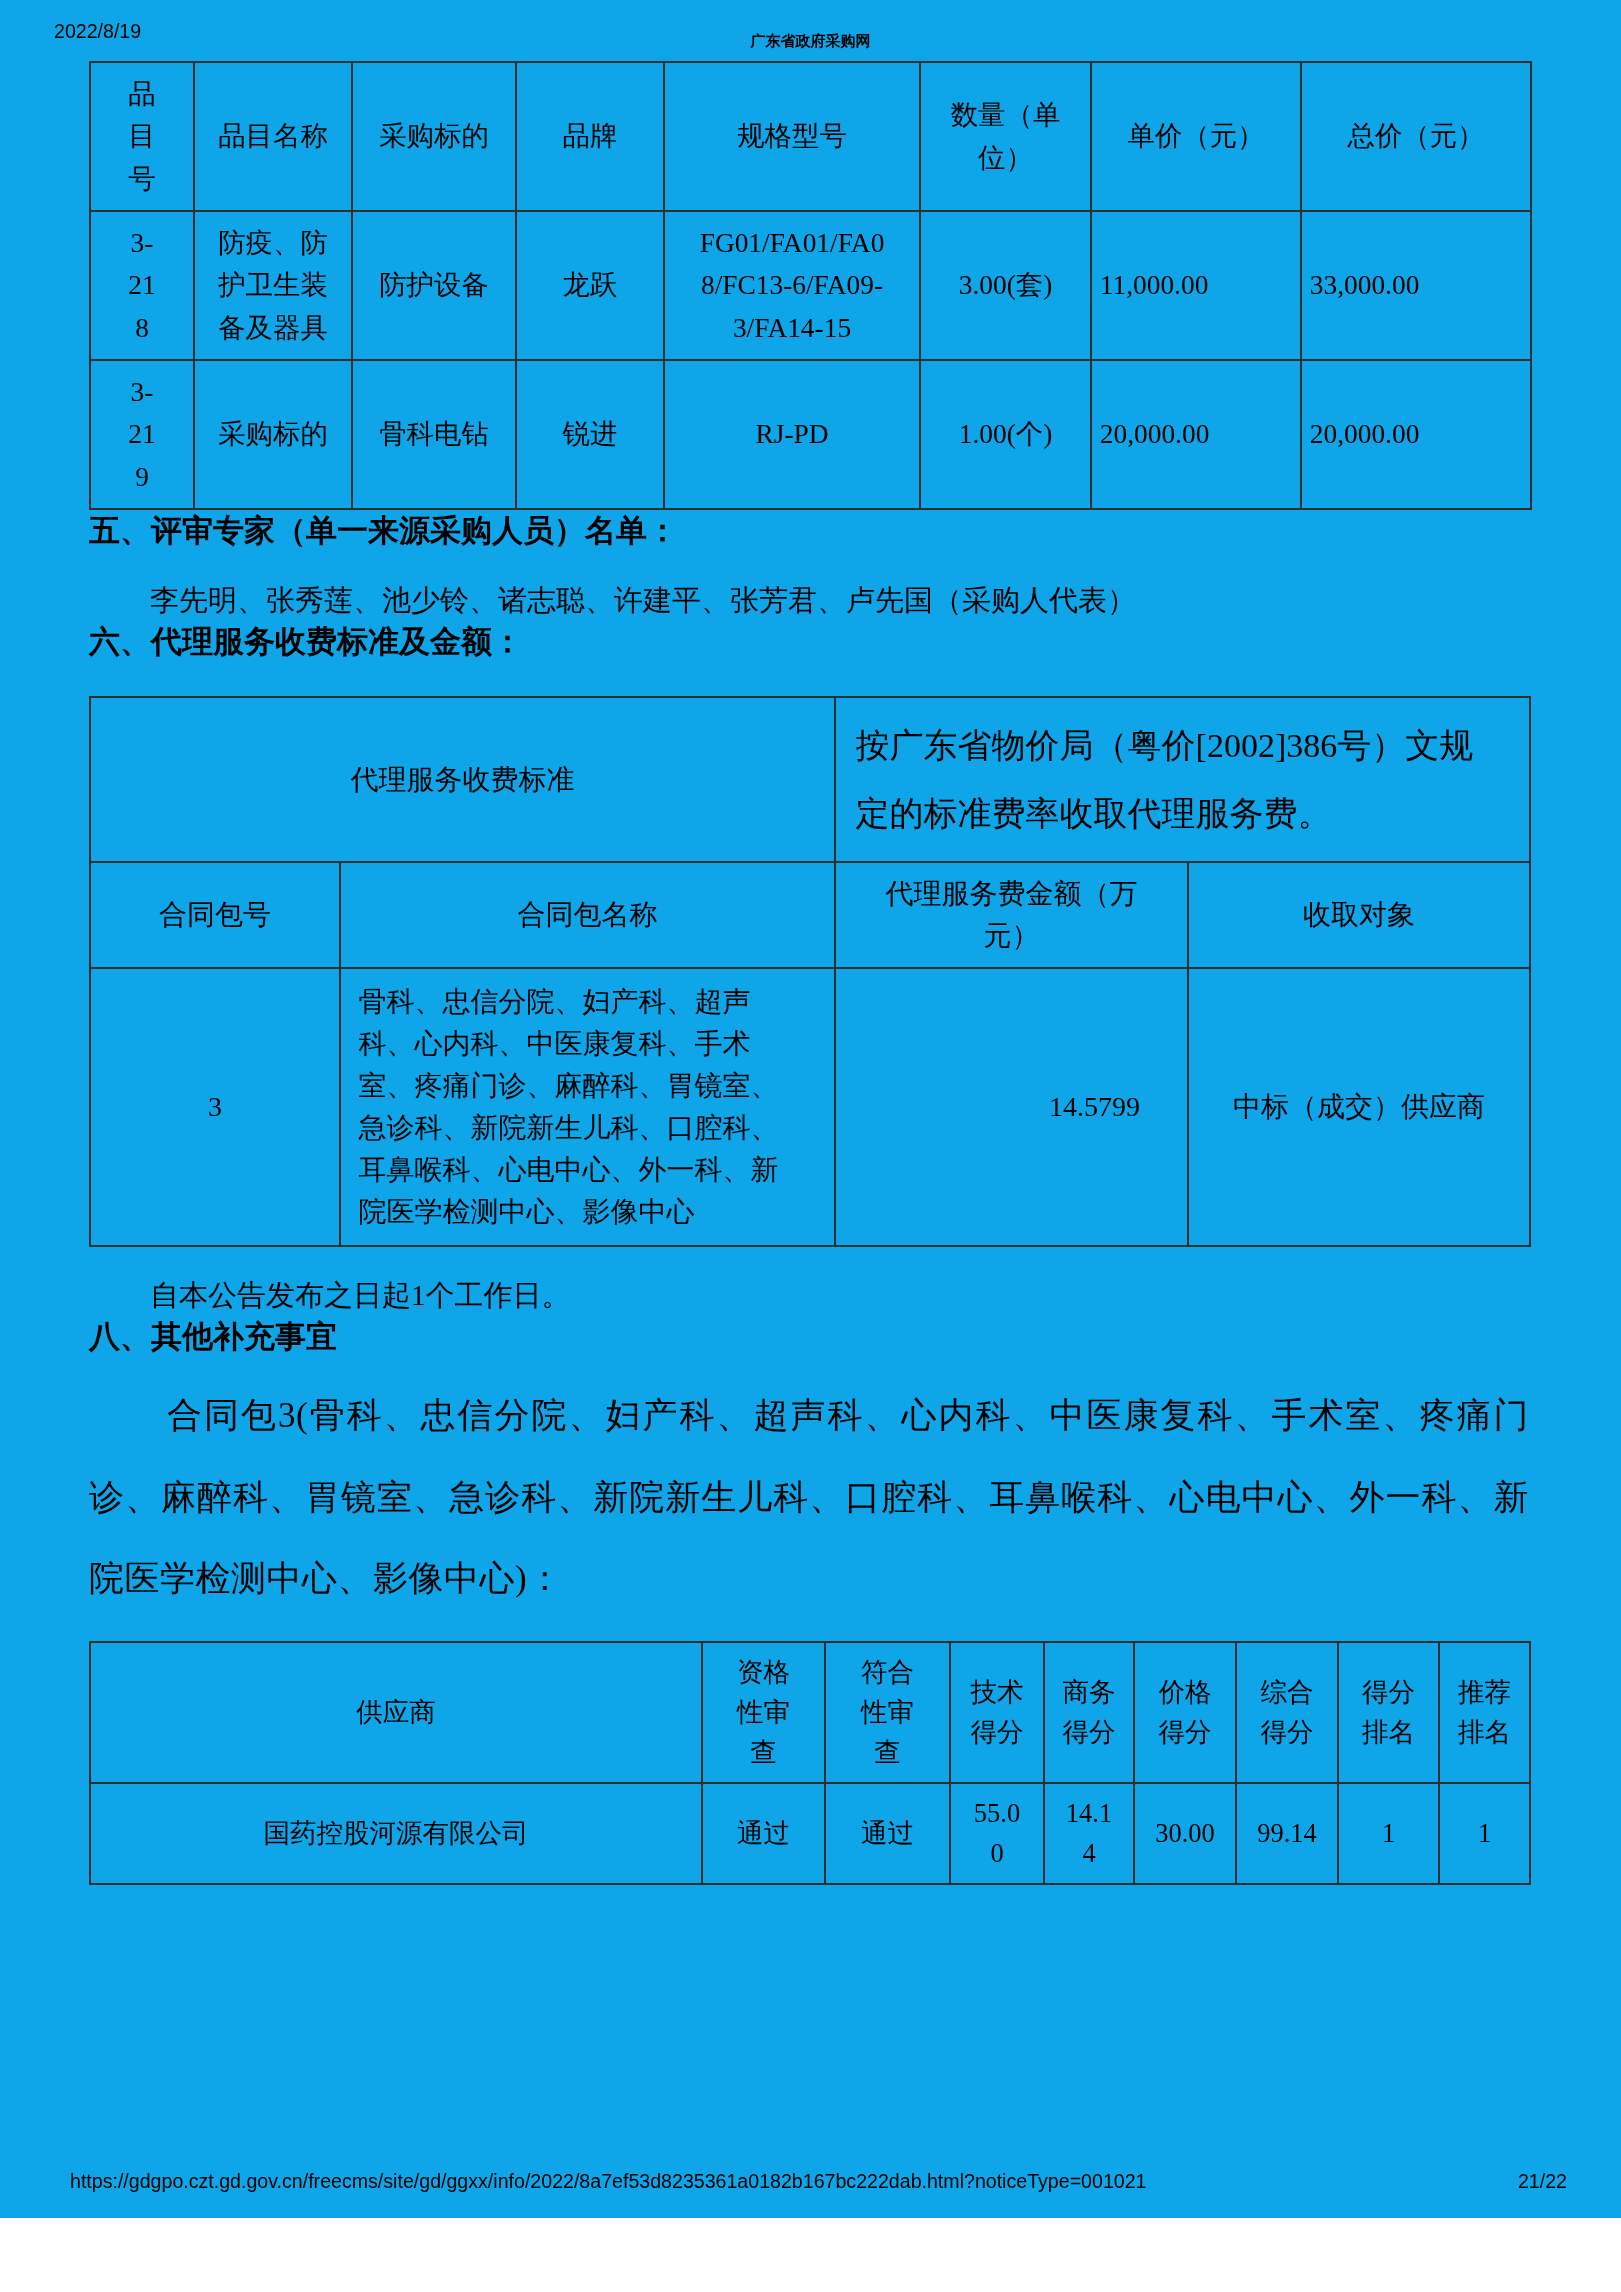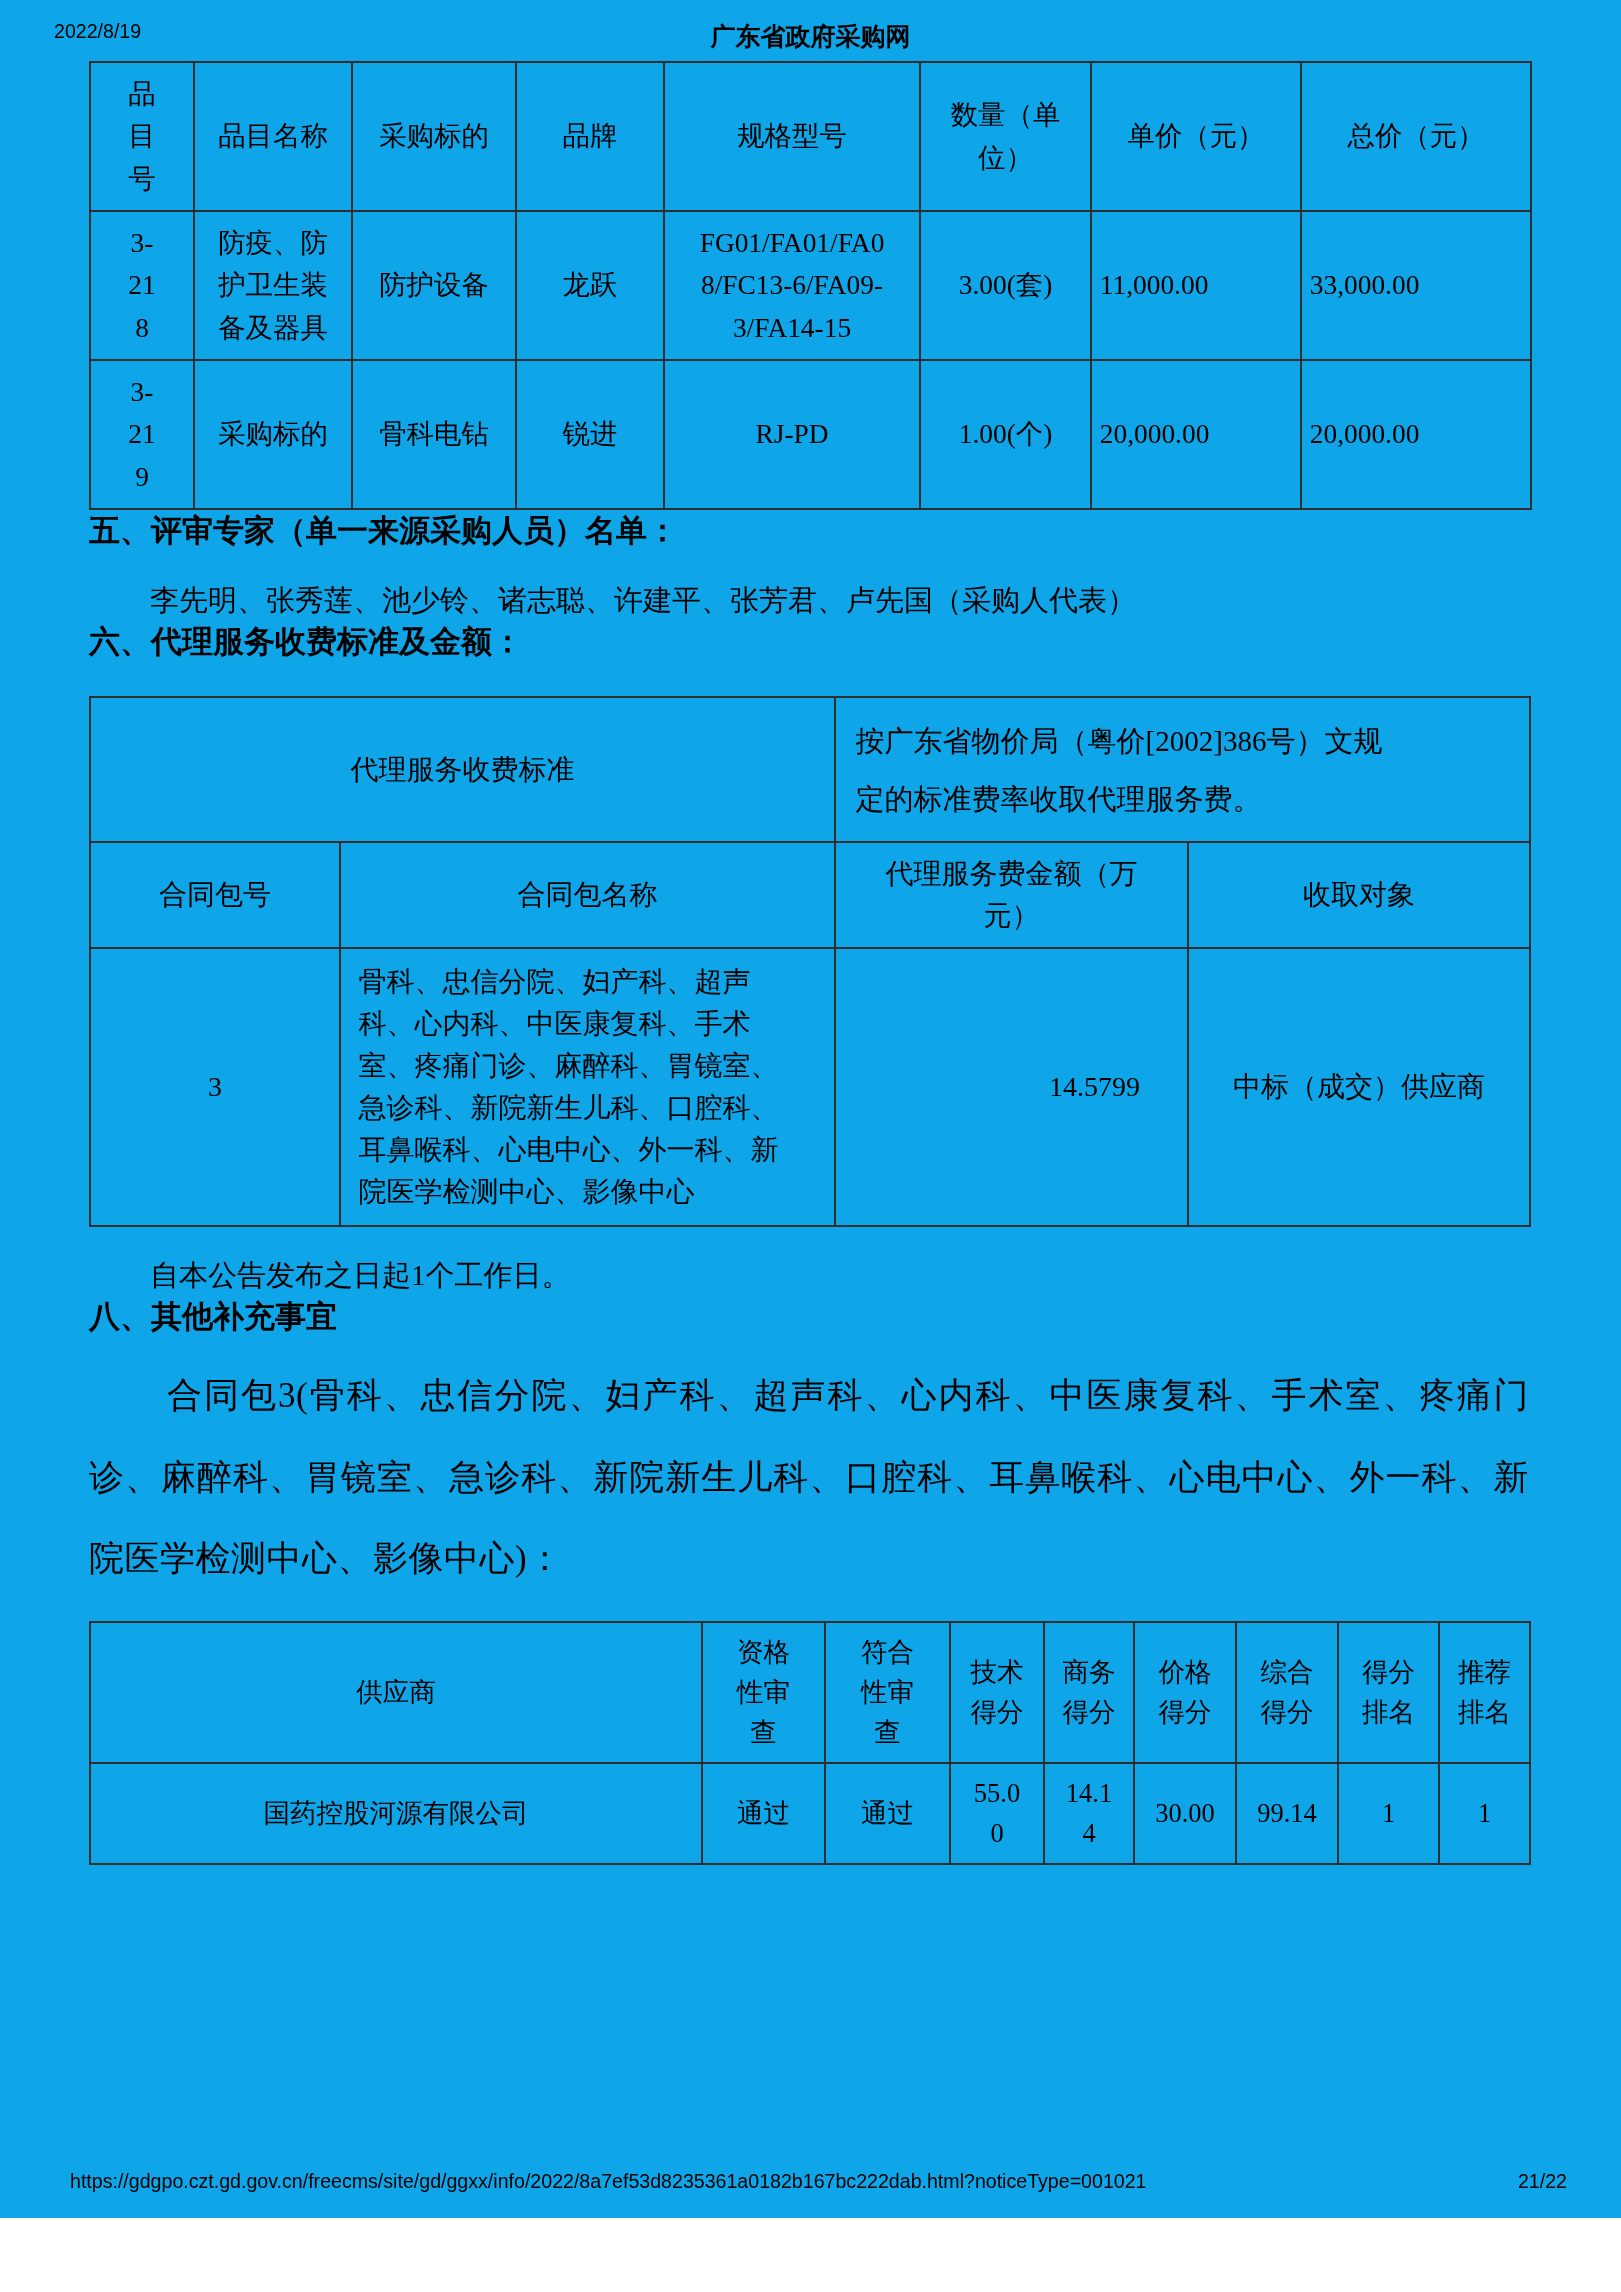--- a/index.html
+++ b/index.html
@@ -16,21 +16,21 @@
   }
   .print-header {
     position: absolute;
     top: 19.6px; left: 54px; right: 54px;
     height: 29px;
     font-family: "Liberation Sans", "DejaVu Sans", sans-serif;
     font-size: 19.6px;
     color: #000;
   }
   .print-header .date { position: absolute; left: 0; top: 0; }
-  .print-header .site { position: absolute; left: 50%; transform: translateX(-50%); top: 0; font-weight: bold; font-size: 25px; }
+  .print-header .site { position: absolute; left: 50%; transform: translateX(-50%); top: 12px; font-weight: bold; font-size: 15px; }
   .print-footer {
     position: absolute;
     bottom: 25.5px; left: 54px; right: 54px;
     font-family: "Liberation Sans", "DejaVu Sans", sans-serif;
     font-size: 19.6px;
     color: #000;
   }
   .print-footer .url { position: absolute; left: 16px; bottom: 0; }
   .print-footer .pagenum { position: absolute; right: 0; bottom: 0; }
 
@@ -50,21 +50,21 @@
     word-break: break-all;
   }
 
   
   .t1 { margin-top: 0; }
   .t1 .num { text-align: left; padding-right: 56px; }
 
   
   .t2 { margin-top: 33px; }
   .t2 th, .t2 td { font-size: 28px; line-height: 1.5; }
-  .t2 .std-text { text-align: left; padding: 13.7px 19.6px; font-size: 29px; line-height: 2.0; }
+  .t2 .std-text { text-align: left; padding: 13.7px 19.6px; font-size: 34px; line-height: 2.0; }
   .t2 .dept-list { text-align: left; padding: 11.8px 17.6px; border-radius: 13px; }
   .t2 .amount { text-align: right; padding-right: 47px; }
 
   
   .t3 { margin-top: 21.6px; }
   .t3 th, .t3 td { font-size: 26.5px; line-height: 1.5; padding: 9.8px 9.8px; }
 
   h2.sec {
     font-size: 31px;
     font-weight: bold;

